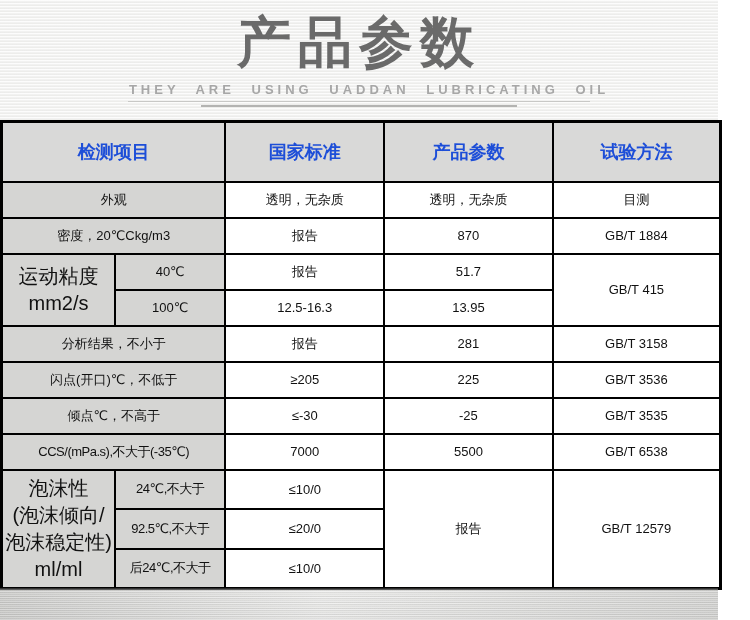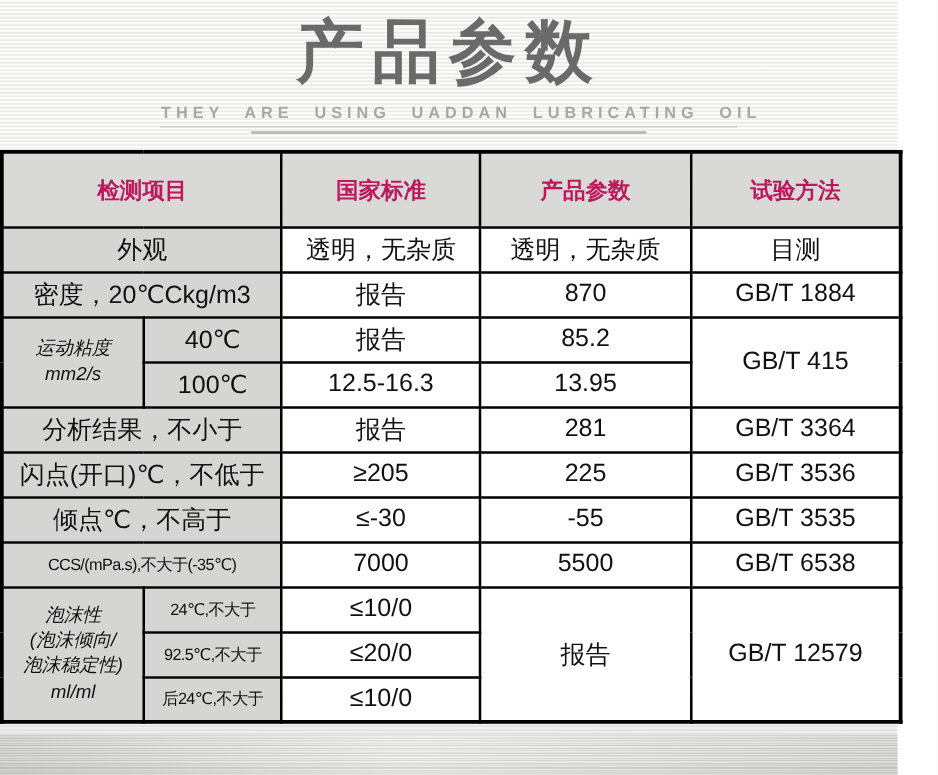--- a/index.html
+++ b/index.html
@@ -40,29 +40,29 @@
   table.spec{
     width:722px; margin:13px auto 0 auto;
     border-collapse:collapse; border:3px solid #000;
     table-layout:fixed;
     color:#111;
   }
   .spec th,.spec td{
     border:2px solid #000;
     text-align:center; vertical-align:middle;
     padding:0 3px; overflow:hidden;
-    font-size:20px; font-weight:400;
+    font-size:13px; font-weight:400;
     background:#fff;
   }
   .spec thead tr{ height:60px; }
   .spec tbody tr{ height:36px; }
-  .spec th{ background:#d9d9d8; font-weight:700; font-size:18px; color:#be185d; }
+  .spec th{ background:#d9d9d8; font-weight:700; font-size:18px; color:#1d4ed8; }
   .spec td.gray{ background:#d5d5d3; }
   .spec td.sm{ font-size:13px; letter-spacing:-0.5px; }
-  .spec td.multiline{ line-height:1.35; font-size:15px; padding:4px 2px;font-style:italic; }
+  .spec td.multiline{ line-height:1.35; font-size:20px; padding:4px 2px; }
 </style>
 </head>
 <body>
 
 <div class="page">
 
   <div class="hdr">
     <div class="title">产品参数</div>
     <div class="subtitle">THEY ARE USING UADDAN LUBRICATING OIL</div>
     <div class="uline1"></div>
@@ -98,44 +98,44 @@
         <td>870</td>
         <td>GB/T 1884</td>
       </tr>
       <tr>
         <td rowspan="2" class="gray multiline">
           <span>运动粘度</span><br>
           <span>mm2/s</span>
         </td>
         <td class="gray">40℃</td>
         <td>报告</td>
-        <td>85.2</td>
+        <td>51.7</td>
         <td rowspan="2">GB/T 415</td>
       </tr>
       <tr>
         <td class="gray">100℃</td>
         <td>12.5-16.3</td>
         <td>13.95</td>
       </tr>
       <tr>
         <td colspan="2" class="gray">分析结果，不小于</td>
         <td>报告</td>
         <td>281</td>
-        <td>GB/T 3364</td>
+        <td>GB/T 3158</td>
       </tr>
       <tr>
         <td colspan="2" class="gray">闪点(开口)℃，不低于</td>
         <td>≥205</td>
         <td>225</td>
         <td>GB/T 3536</td>
       </tr>
       <tr>
         <td colspan="2" class="gray">倾点℃，不高于</td>
         <td>≤-30</td>
-        <td>-55</td>
+        <td>-25</td>
         <td>GB/T 3535</td>
       </tr>
       <tr>
         <td colspan="2" class="gray sm">CCS/(mPa.s),不大于(-35℃)</td>
         <td>7000</td>
         <td>5500</td>
         <td>GB/T 6538</td>
       </tr>
       <tr>
         <td rowspan="3" class="gray multiline">

